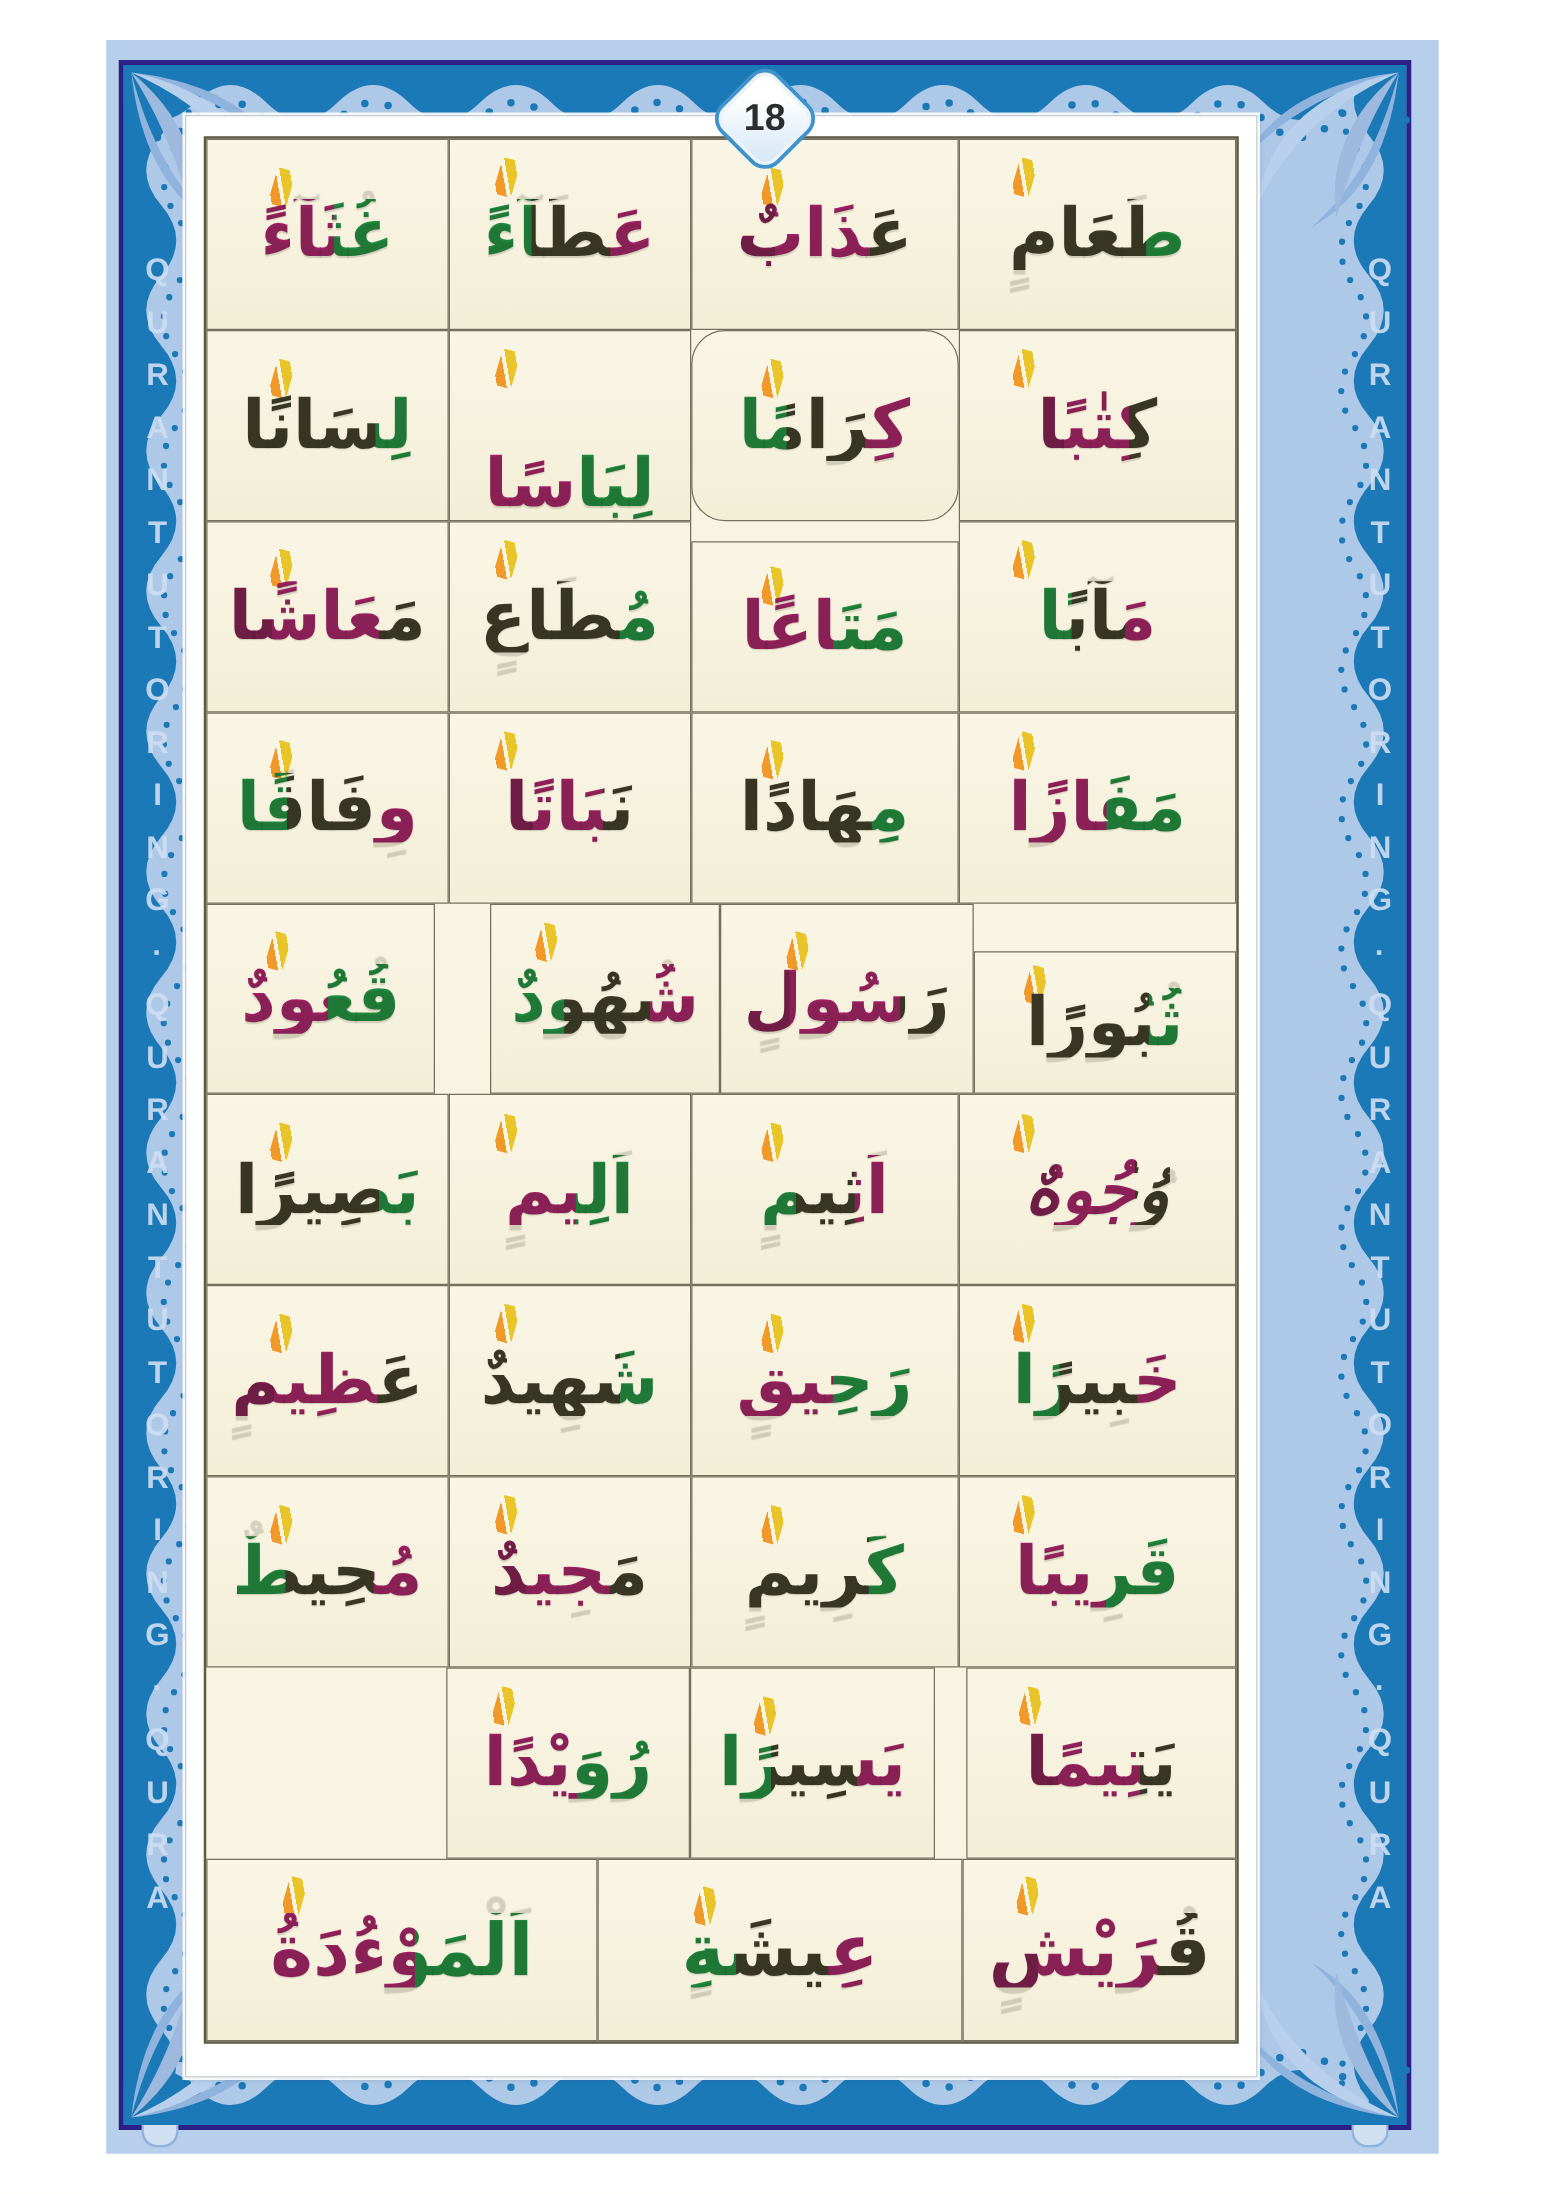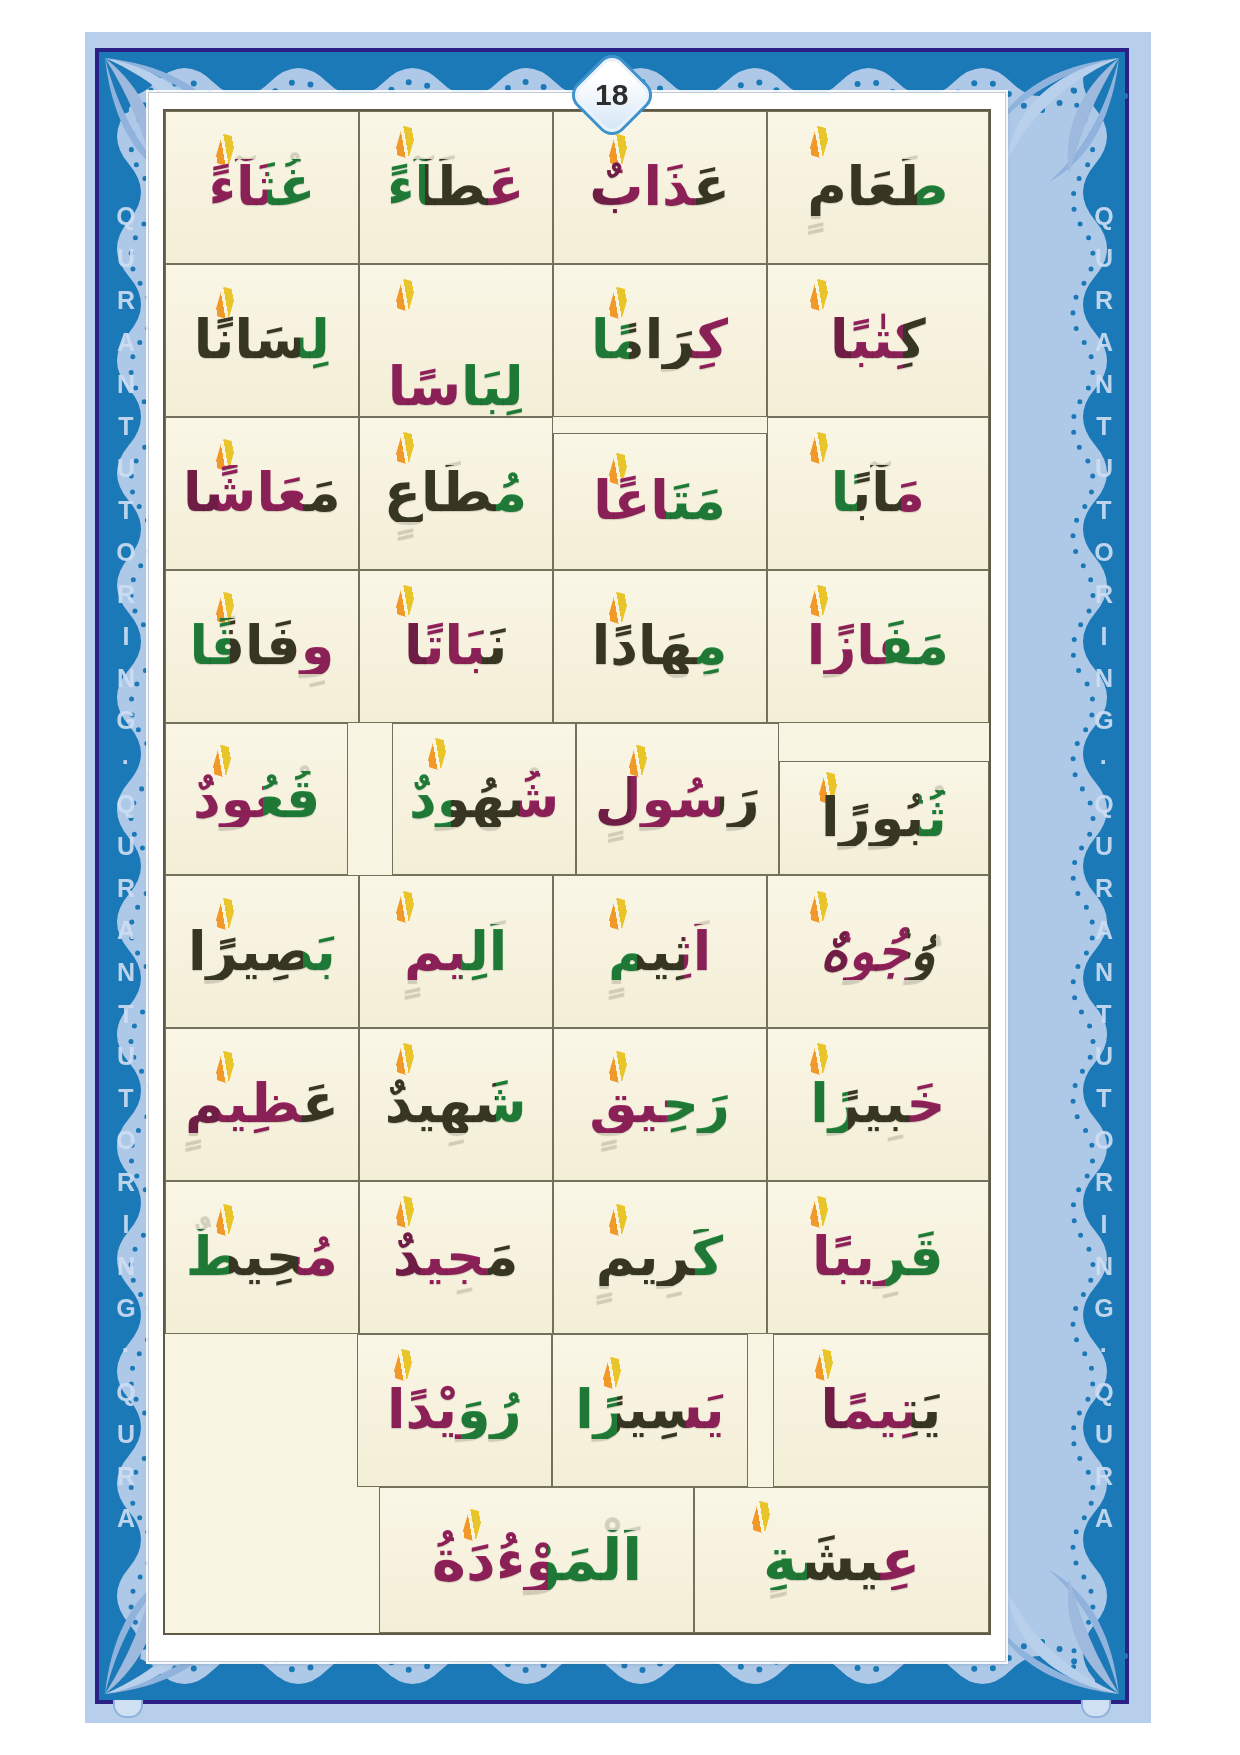--- a/index.html
+++ b/index.html
@@ -166,21 +166,21 @@
           <div class="cell" style="width: 23.5%;">
             <span class="accent"></span>
             <span class="word g3" dir="rtl">غُثَآءً</span>
           </div>
         </div>
         <div class="row">
           <div class="cell" style="width: 27%;">
             <span class="accent"></span>
             <span class="word g1" dir="rtl">كِتٰبًا</span>
           </div>
-          <div class="cell" style="width: 26%;">
+          <div class="cell" style="width: 26%; border-radius: 27px;">
             <span class="accent"></span>
             <span class="word g2" dir="rtl">كِرَامًا</span>
           </div>
           <div class="cell" style="width: 23.5%; align-items: flex-end;">
             <span class="accent"></span>
             <span class="word g3" dir="rtl">لِبَاسًا</span>
           </div>
           <div class="cell" style="width: 23.5%;">
             <span class="accent"></span>
             <span class="word g0" dir="rtl">لِسَانًا</span>
@@ -302,20 +302,24 @@
           <div class="cell" style="width: 23.5%;">
             <span class="accent"></span>
             <span class="word g2" dir="rtl">يَسِيرًا</span>
           </div>
           <div class="cell" style="width: 23.5%;">
             <span class="accent"></span>
             <span class="word g3" dir="rtl">رُوَيْدًا</span>
           </div>
         </div>
         <div class="row bottom">
+          <div class="cell" style="width: 26.5%;">
+            <span class="accent"></span>
+            <span class="word g1" dir="rtl">قُرَيْشٍ</span>
+          </div>
           <div class="cell" style="width: 35.5%;">
             <span class="accent"></span>
             <span class="word g2" dir="rtl">عِيشَةٍ</span>
           </div>
           <div class="cell" style="width: 38%;">
             <span class="accent"></span>
             <span class="word g3" dir="rtl">اَلْمَوْءُدَةُ</span>
           </div>
         </div>
       </div>

